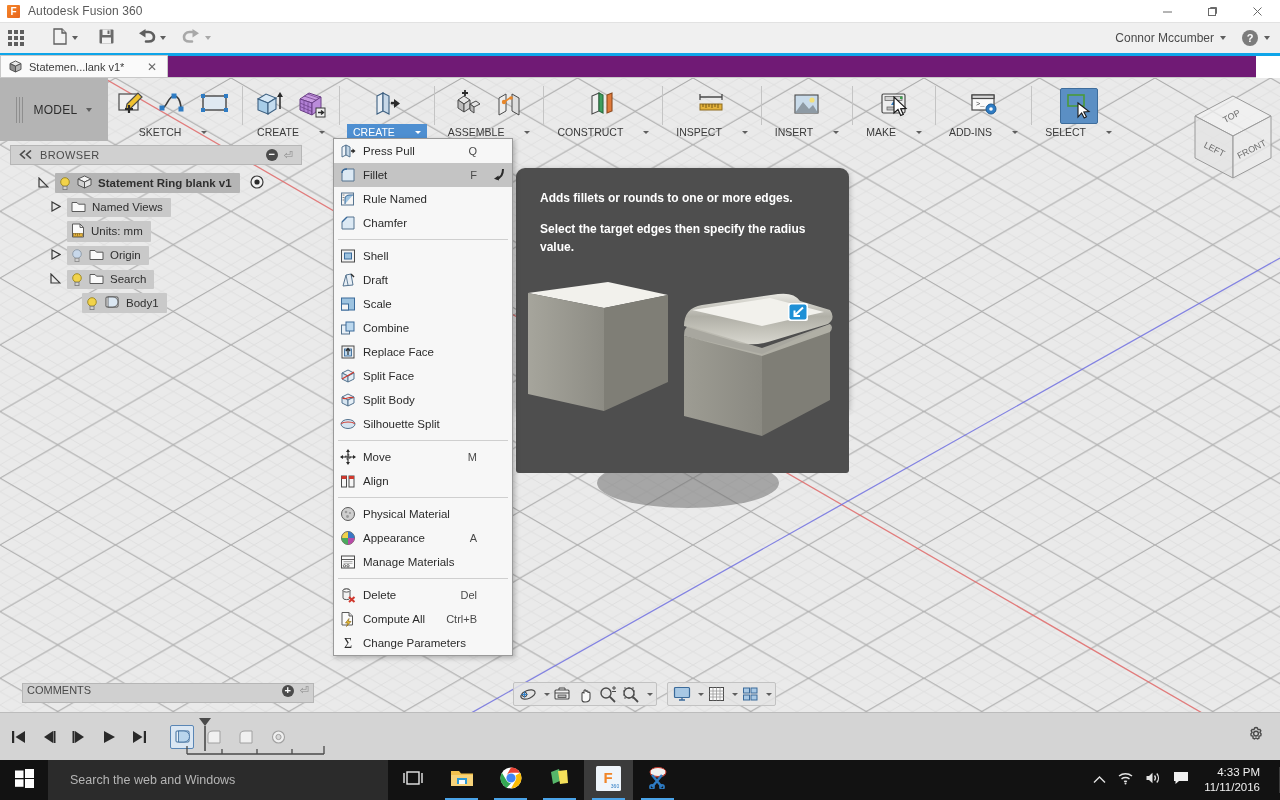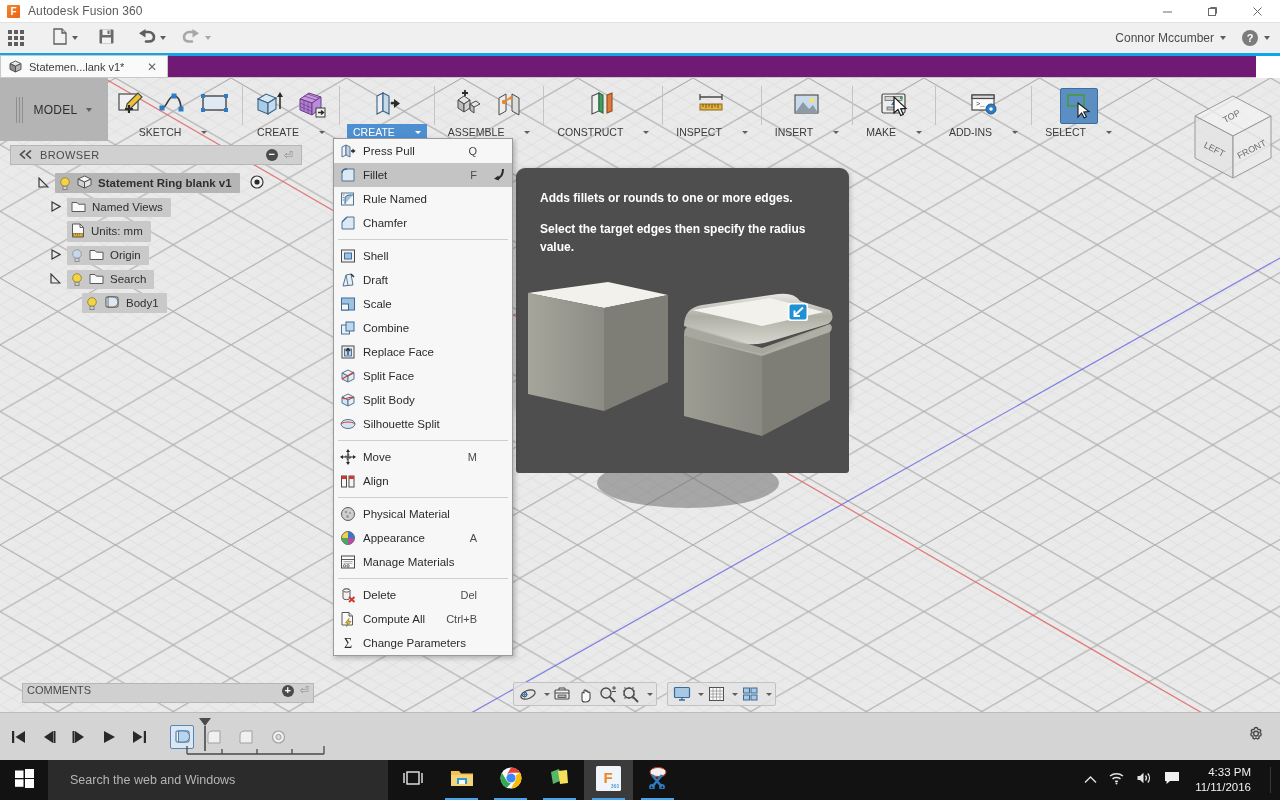--- a/index.html
+++ b/index.html
@@ -170,21 +170,21 @@
     background:#121212; display:flex; align-items:center;
   }
   .start { width:48px;height:40px;display:flex;align-items:center;justify-content:center; }
   .searchbox {
     width:340px;height:40px;background:#2b2b2b;display:flex;align-items:center;
     padding-left:22px; color:#b5b5b5; font-size:12.5px;
   }
   .tb-app { width:49px;height:40px;display:flex;align-items:center;justify-content:center; position:relative; }
   .tb-app.active { background:#3b3b3b; }
   .tb-app .underline { position:absolute; bottom:0; left:8px; right:8px; height:2.5px; background:#4aa3e8; }
-  .tray { margin-left:auto; display:flex; align-items:center; height:33px; padding-right:9px; gap:11px; color:#e8e8e8; }
+  .tray { margin-left:auto; display:flex; align-items:center; height:33px; padding-right:0; gap:11px; color:#e8e8e8; }
   .clock { display:flex; flex-direction:column; align-items:flex-end; font-size:11.5px; color:#f0f0f0; line-height:1.32; padding:0 8px 0 4px;}
   .trayline { width:1px; height:26px; background:#3a3a3a; }
 
   
   .viewcube { position:absolute; left:1185px; top:88px; width:96px; height:100px; }
   .cursor-arrow { position:absolute; left:893px; top:96px; z-index:70; }
 </style>
 </head>
 <body>
 

